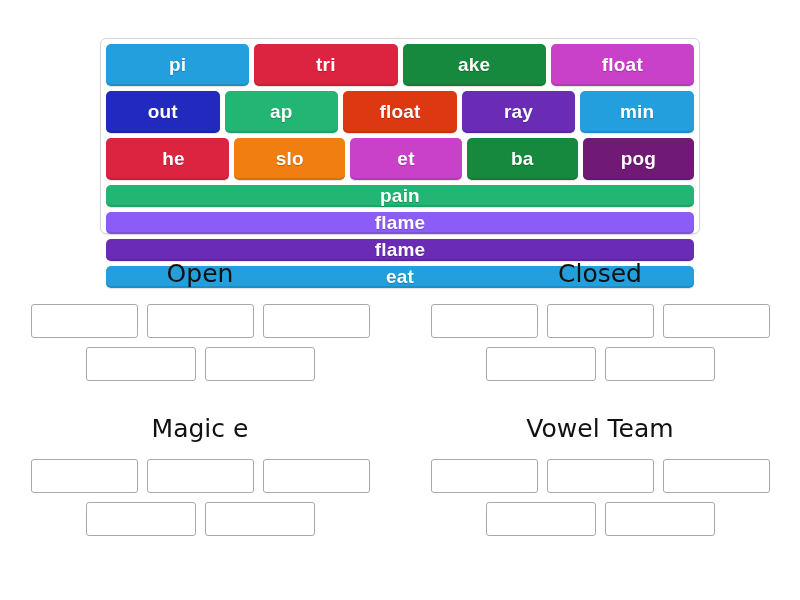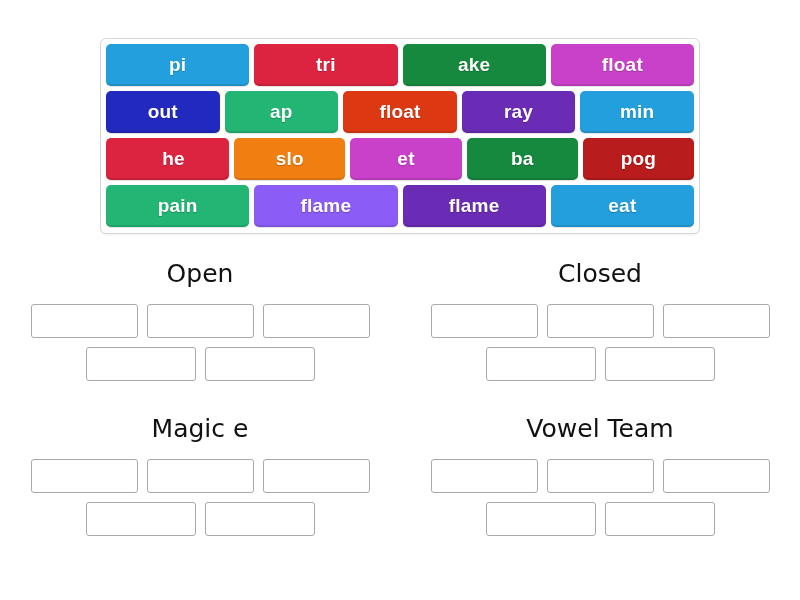--- a/index.html
+++ b/index.html
@@ -29,21 +29,21 @@
     border-radius: 6px;
     padding: 5px 5px;
     box-shadow: 0 1px 2px rgba(0,0,0,0.06);
   }
   .tile-row {
     display: flex;
     gap: 5px;
     margin-bottom: 5px;
     height: 42px;
   }
-  .tile-row:last-child { margin-bottom: 8px; }
+  .tile-row:last-child { margin-bottom: 8px; flex-direction: column; }
 
   .tile {
     flex: 1 1 0;
     border-radius: 5px;
     display: flex;
     align-items: center;
     justify-content: center;
     color: #ffffff;
     font-size: 19px;
     font-weight: bold;
@@ -115,21 +115,21 @@
     <div class="tile" style="background-color: rgb(220, 57, 18);">float</div>
     <div class="tile" style="background-color: rgb(106, 43, 181);">ray</div>
     <div class="tile" style="background-color: rgb(34, 159, 220);">min</div>
   </div>
 
   <div class="tile-row">
     <div class="tile" style="background-color: rgb(220, 35, 64); padding-left: 12px;">he</div>
     <div class="tile" style="background-color: rgb(240, 126, 16);">slo</div>
     <div class="tile" style="background-color: rgb(201, 64, 201);">et</div>
     <div class="tile" style="background-color: rgb(22, 137, 62);">ba</div>
-    <div class="tile" style="background-color: #b91c1c;">pog</div>
+    <div class="tile" style="background-color: #701a75;">pog</div>
   </div>
 
   <div class="tile-row">
     <div class="tile" style="background-color: rgb(34, 181, 115);">pain</div>
     <div class="tile" style="background-color: #8b5cf6;">flame</div>
     <div class="tile" style="background-color: rgb(106, 43, 181);">flame</div>
     <div class="tile" style="background-color: rgb(34, 159, 220);">eat</div>
   </div>
 
 </div>

